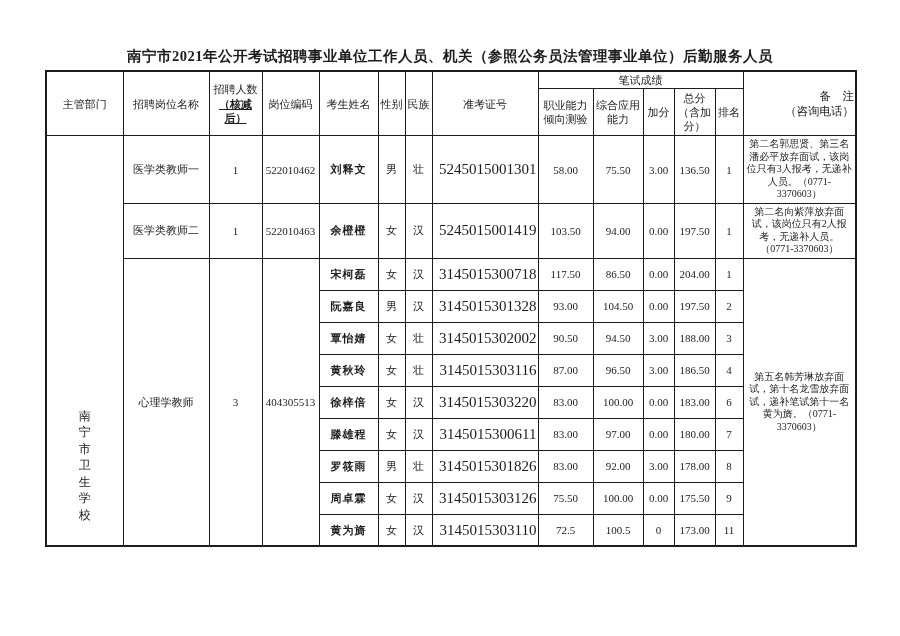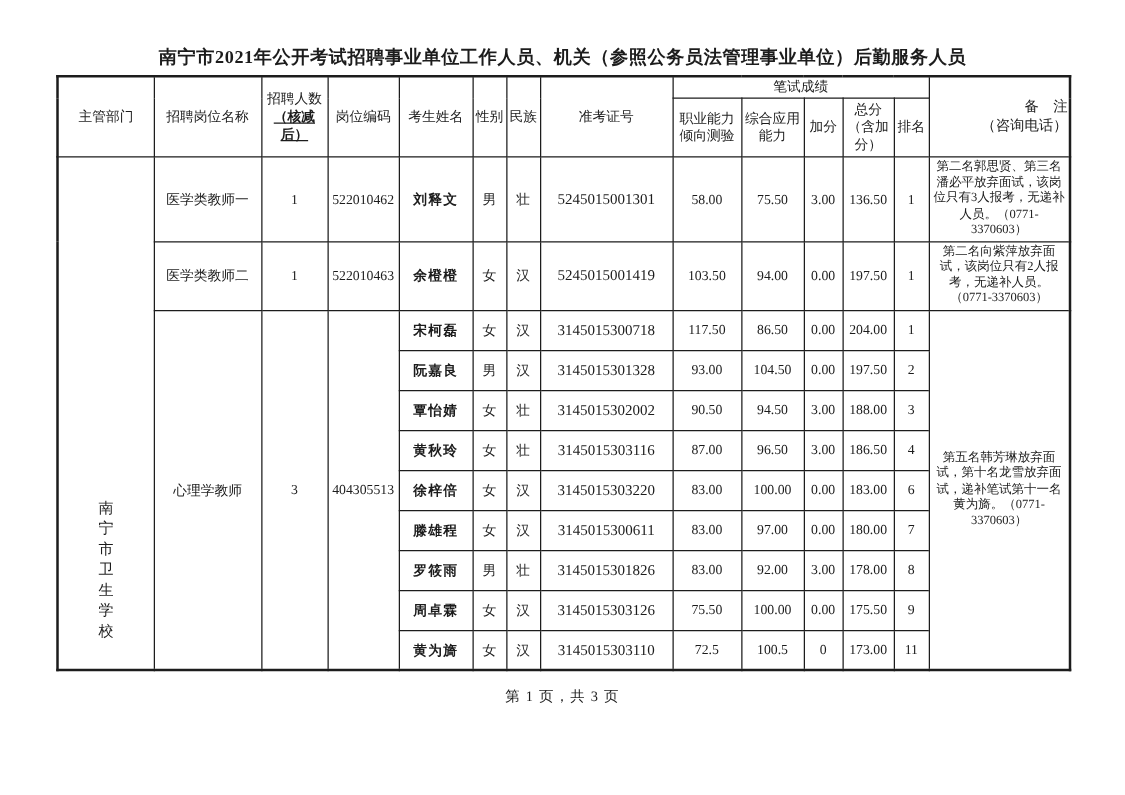--- a/index.html
+++ b/index.html
@@ -1,18 +1,18 @@
 <!DOCTYPE html>
 <html><head>
 <meta charset="utf-8">
 <style>
   * { margin:0; padding:0; box-sizing:border-box; }
   html,body { width:900px; height:636px; background:#ffffff; overflow:hidden; }
   body { font-family:"Liberation Serif","DejaVu Serif",serif; color:#1c1c1c; }
-  .page { width:900px; height:486px; padding:36px 45px 0 45px; }
+  .page { width:900px; height:486px; padding:46px 45px 0 45px; }
 
   .title { text-align:center; font-weight:bold; font-size:14.5px; line-height:20px; letter-spacing:0.5px; }
 
   .subtitle-row { position:relative; height:20px; margin-top:7px; font-size:12.5px; font-weight:bold; }
   .subtitle-row .dept { position:absolute; left:0; top:0; }
   .subtitle-row .ratio { position:absolute; left:500px; top:0; letter-spacing:1px; }
 
   table { width:810px; table-layout:fixed; border-collapse:collapse; margin-top:4px;
           border:2px solid #1c1c1c; }
   th, td { border:1px solid #1c1c1c; text-align:center; vertical-align:middle;
@@ -25,21 +25,21 @@
 
   tr.row-a { height:56px; }
   tr.row-b { height:55px; }
   tr.row-s { height:32px; }
 
   td.unit-cell { vertical-align:bottom; padding-bottom:6px; }
   .vtext { width:14px; margin:16px auto; word-break:break-all; line-height:16.5px; font-size:12px; }
 
   td.remark { font-size:10px; line-height:12.5px; padding:2px 3px; }
   td.name-cell { letter-spacing:1px;font-weight:bold; }
-  td.exam-cell { font-size:12px; }
+  td.exam-cell { font-size:15px;text-align:right; }
   th.remark-hdr { white-space:pre-line; font-size:11.5px;text-align:right; }
 
   .footer { text-align:center; font-size:11.5px; margin-top:13px; letter-spacing:1px; }
 </style>
 </head>
 <body>
 
 <div class="page">
 
   <div class="title">
@@ -222,15 +222,14 @@
         <td class="exam-cell">3145015303110</td>
         <td>72.5</td>
         <td>100.5</td>
         <td>0</td>
         <td>173.00</td>
         <td>11</td>
       </tr>
     </tbody>
   </table>
 
-  <div class="footer">第 1 页，共 3 页</div>
 
 </div>
 
 </body></html>

